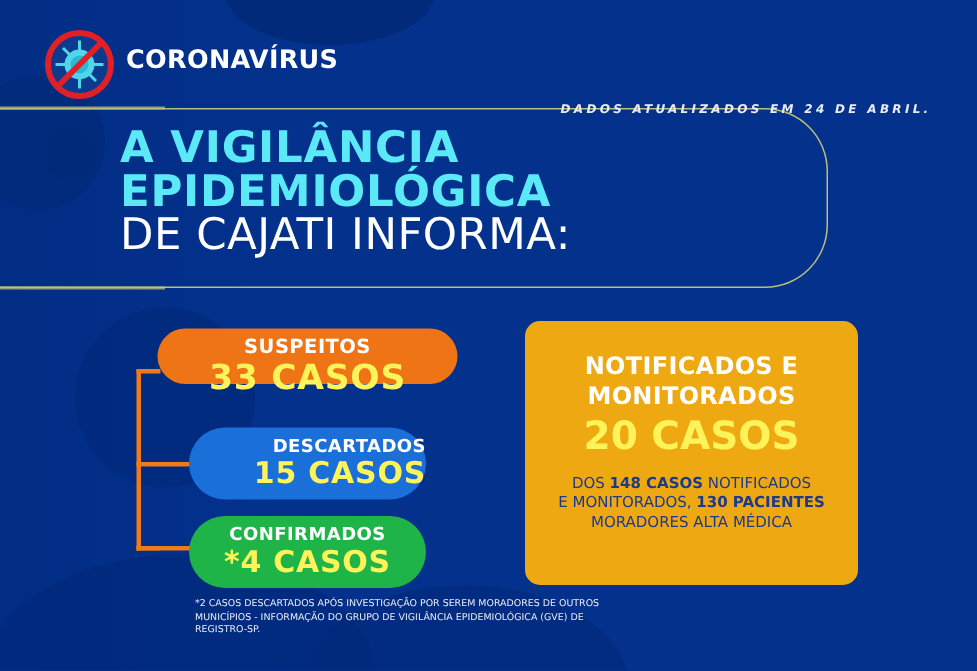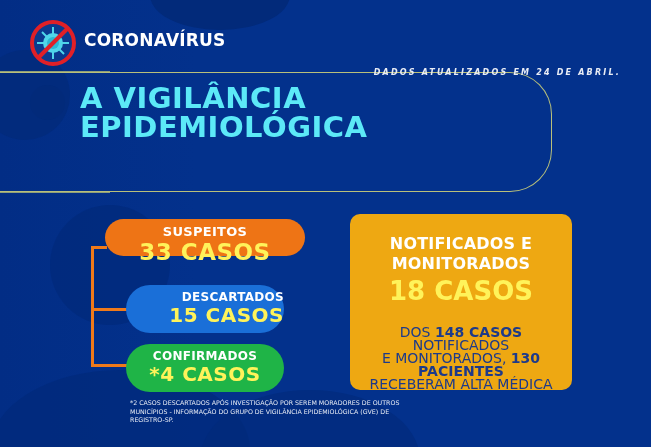--- a/index.html
+++ b/index.html
@@ -72,21 +72,21 @@
     .pill-green .val { font-size: 20px; line-height: 23px; }
     
     .notif {
       position: absolute; left: 350px; top: 214px; width: 222px; height: 176px;
       background: #eea812; border-radius: 10px; text-align: center;
       font-family: "DejaVu Sans", sans-serif;
     }
     .notif .h { display: block; color: #ffffff; font-weight: bold; font-size: 16px; line-height: 20px; letter-spacing: 0.2px; }
     .notif .h1 { margin-top: 20px; }
     .notif .big { display: block; color: #fff35a; font-weight: bold; font-size: 26px; line-height: 30px; margin-top: 2px; }
-    .notif .desc { display: block; color: #1d3a8a; font-size: 14px; line-height: 13px; margin-top: 20px; }
+    .notif .desc { display: block; color: #1d3a8a; font-size: 10px; line-height: 13px; margin-top: 10px; }
     .notif .desc b { font-weight: bold; }
     .footnote {
       position: absolute; left: 130px; top: 399px; width: 290px;
       color: #e8ecf5; font-size: 6.3px; line-height: 8.5px;
       font-family: "DejaVu Sans", sans-serif;
     }
   </style>
 </head>
 <body>
 
@@ -116,20 +116,21 @@
   <circle cx="23" cy="23" r="6" fill="#2bb8d3"></circle>
   <line x1="8" y1="38" x2="38" y2="8" stroke="#e02027" stroke-width="4"></line>
 </svg>
 
 <div class="brand">CORONAVÍRUS</div>
 <div class="updated">DADOS ATUALIZADOS EM 24 DE ABRIL.</div>
 
 <div class="title">
   <span class="l1">A VIGILÂNCIA</span>
   <span class="l2">EPIDEMIOLÓGICA</span>
+  <span class="l3">DE CAJATI INFORMA:</span>
 </div>
 
 <div class="bracket" style="left:91px; top:246px; width:16px; height:121px; border-right:none;"></div>
 <div class="bracket" style="left:91px; top:308px; width:36px; height:0; border-width:3px 0 0 0;"></div>
 <div class="bracket" style="left:91px; top:364px; width:36px; height:0; border-width:3px 0 0 0;"></div>
 
 <div class="pill pill-orange">
   <span class="lbl">SUSPEITOS</span>
   <span class="val">33 CASOS</span>
 </div>
@@ -138,21 +139,21 @@
   <span class="val">15 CASOS</span>
 </div>
 <div class="pill pill-green">
   <span class="lbl">CONFIRMADOS</span>
   <span class="val">*4 CASOS</span>
 </div>
 
 <div class="notif">
   <span class="h h1">NOTIFICADOS E</span>
   <span class="h">MONITORADOS</span>
-  <span class="big">18 CASOS</span>
+  <span class="big">20 CASOS</span>
   <span class="desc">
     <span>DOS </span><b>148 CASOS</b><span> NOTIFICADOS</span><br>
     <span>E MONITORADOS, </span><b>130 PACIENTES</b><br>
-    <span>RECEBERAM ALTA MÉDICA</span>
+    <span>MORADORES ALTA MÉDICA</span>
   </span>
 </div>
 
 <div class="footnote">*2 CASOS DESCARTADOS APÓS INVESTIGAÇÃO POR SEREM MORADORES DE OUTROS MUNICÍPIOS - INFORMAÇÃO DO GRUPO DE VIGILÂNCIA EPIDEMIOLÓGICA (GVE) DE REGISTRO-SP.</div>
 
 </body></html>

